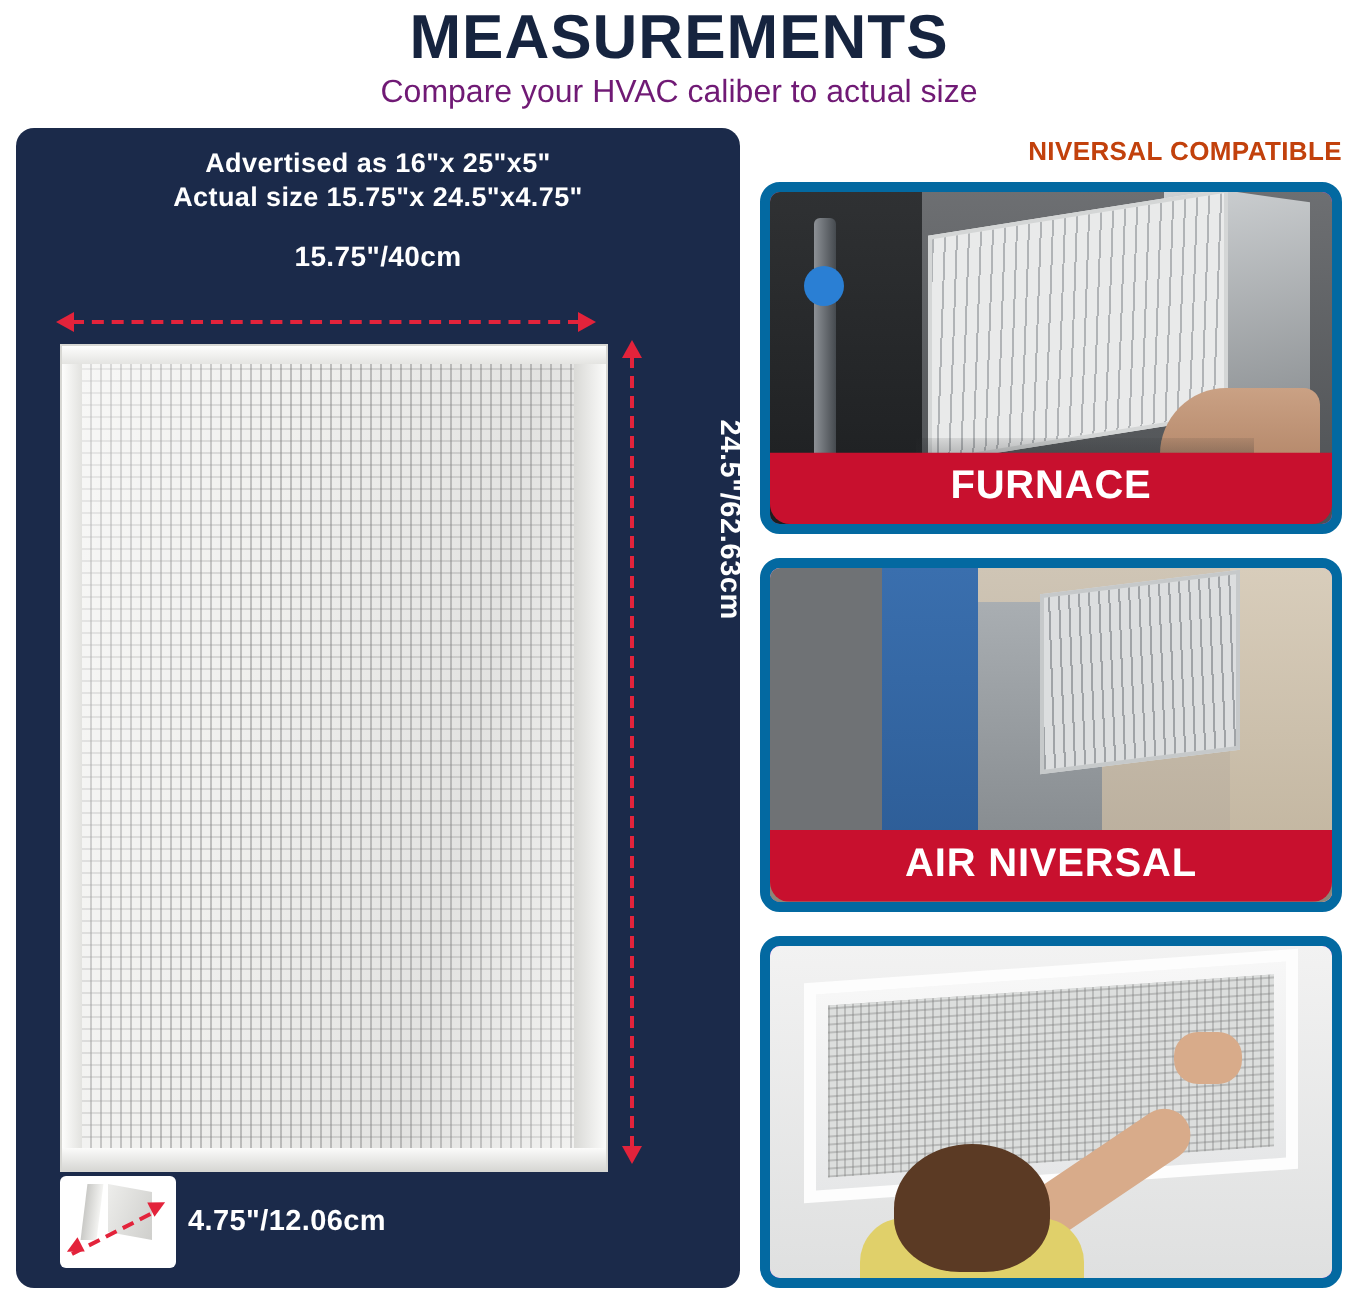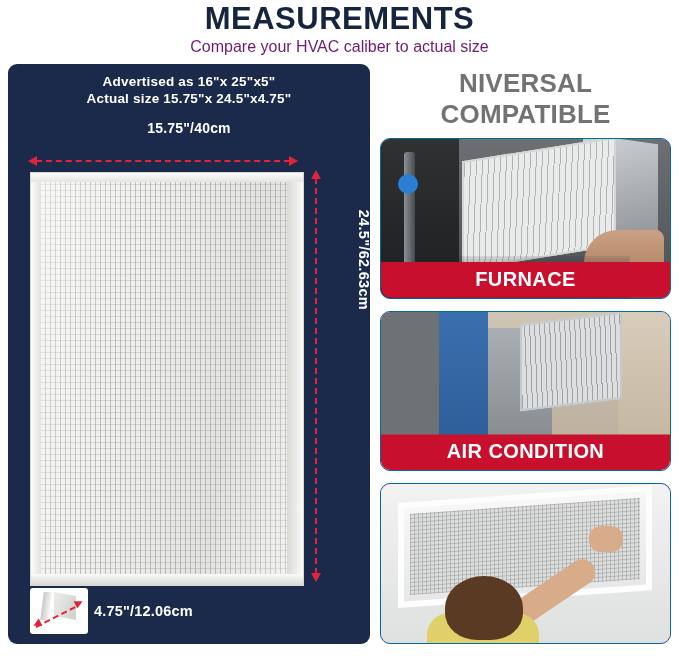--- a/index.html
+++ b/index.html
@@ -247,40 +247,40 @@
   }
 
   
   .right-panel {
     flex: 1;
     display: flex;
     flex-direction: column;
     padding-top: 2px;
   }
   .right-title {
-    text-align: center;
-    font-size: 26px;
-    font-weight: bold;
-    color: #737373;
+    text-align: right;
+    font-size: 13px;
+    font-weight: bold;
+    color: #c2410c;
     letter-spacing: 0.2px;
     margin: 2px 0 8px 0;
   }
   .cards {
     display: flex;
     flex-direction: column;
     gap: 12px;
     flex: 1;
   }
   .card {
     position: relative;
     flex: 1;
     border-radius: 10px;
     overflow: hidden;
     background: #d946ef;
-    border: 1px solid #0369a1;
+    border: 5px solid #0369a1;
   }
   .card-photo {
     position: absolute;
     inset: 0;
   }
   .card-label {
     position: absolute;
     left: 0;
     right: 0;
     bottom: 0;
@@ -411,21 +411,21 @@
       <div class="card">
         <div class="card-photo">
           <div class="p2-bg"></div>
           <div class="p2-left"></div>
           <div class="p2-blue"></div>
           <div class="p2-grayunit"></div>
           <div class="p2-right"></div>
           <div class="p2-filter"></div>
           <div class="p2-floor"></div>
         </div>
-        <div class="card-label">AIR CONDITION</div>
+        <div class="card-label">AIR NIVERSAL</div>
       </div>
 
       <div class="card">
         <div class="card-photo">
           <div class="p3-bg"></div>
           <div class="p3-window">
             <div class="p3-mesh"></div>
           </div>
           <div class="p3-hand"></div>
           <div class="p3-arm"></div>

